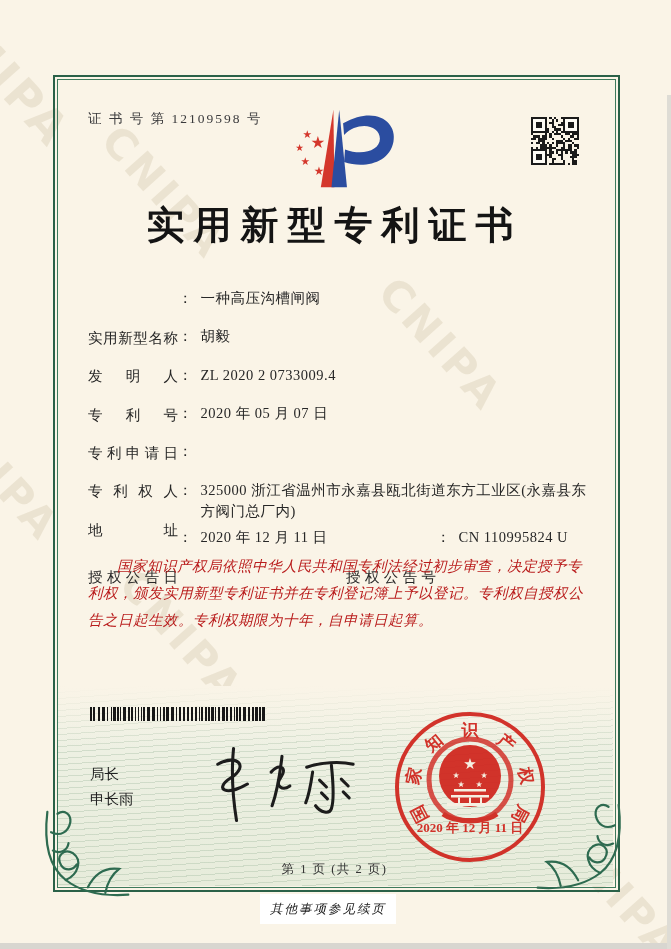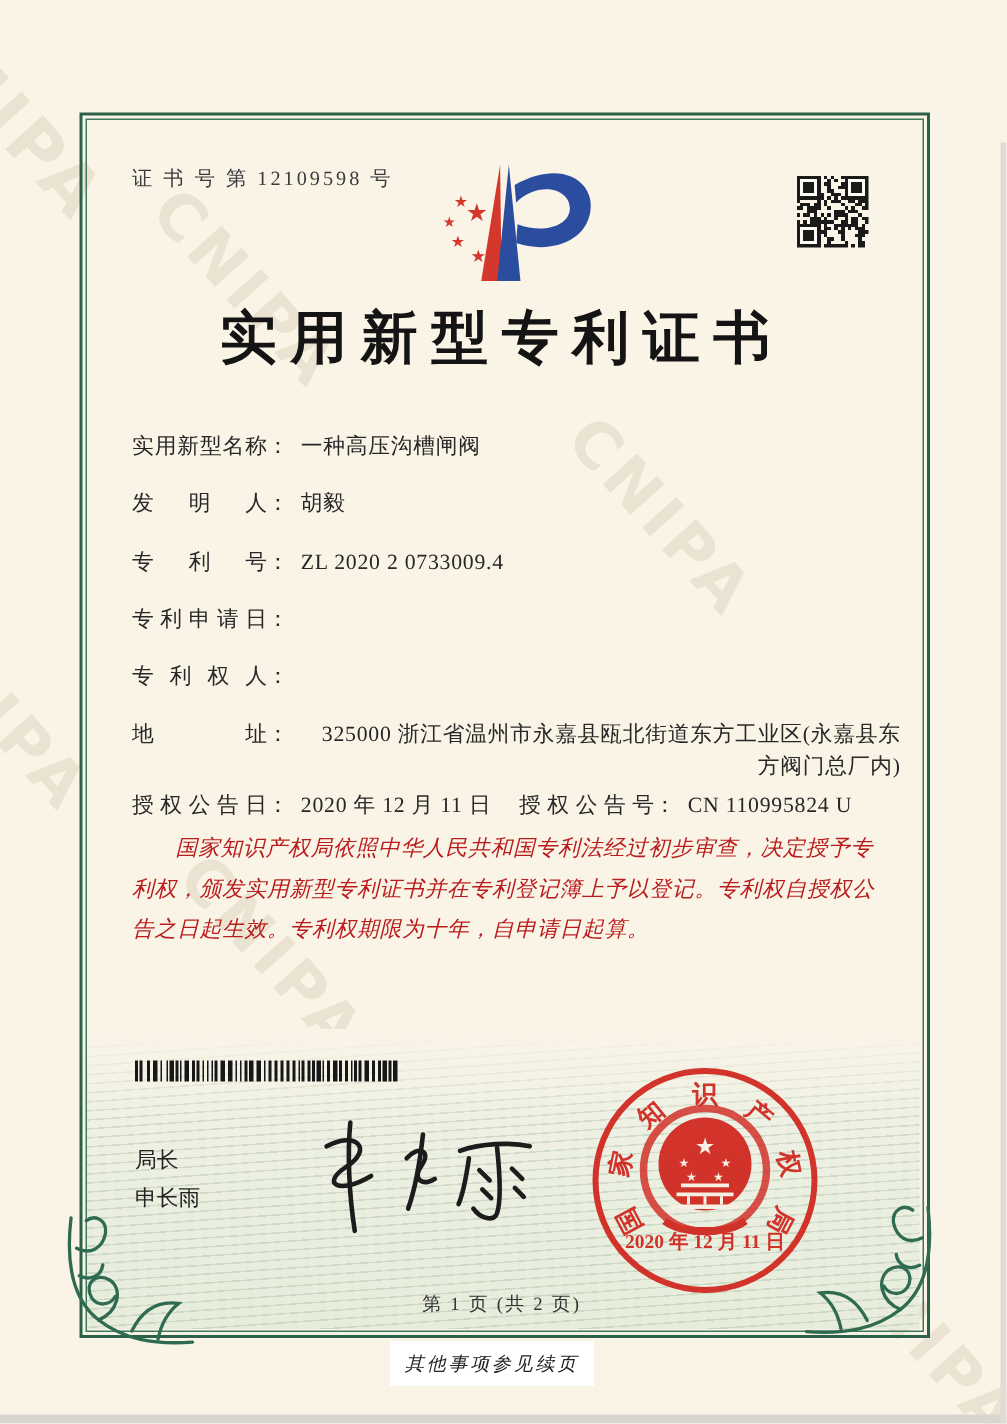--- a/index.html
+++ b/index.html
@@ -48,25 +48,25 @@
     text-align:center;font-size:38px;font-weight:600;
     letter-spacing:9px;color:#141414;
   }
   
   .field-row{
     position:absolute;left:88px;z-index:4;display:flex;
     font-size:14.5px;color:#272727;line-height:1.45;
   }
   .flabel{
     display:inline-block;width:90px;flex:none;
-    text-align:justify;text-align-last:justify;
+    text-align:justify;text-align-last:justify;margin-top:40px;
   }
   .fcolon{flex:none;margin:0 8px 0 0;}
   .fvalue{letter-spacing:0.5px;}
-  .addr-val{width:400px;text-align:right;}
+  .addr-val{width:400px;}
   .pair{display:flex;}
   
   .body-text{
     position:absolute;left:88px;top:553px;width:500px;z-index:4;
     font-size:14.5px;line-height:1.85;color:#b91c1c;font-style:italic;
   }
   .body-text p{margin:0;text-indent:2em;letter-spacing:0.5px;}
   
   .barcode{position:absolute;left:90px;top:707px;width:178px;height:14px;z-index:4;}
   .barcode i{position:absolute;top:0;bottom:0;background:#171717;}
@@ -322,20 +322,21 @@
   <span class="fvalue">胡毅</span>
 </div>
 <div class="field-row" style="top:365px;">
   <span class="flabel">专利号</span>
     <span class="fcolon">：</span>
   <span class="fvalue">ZL 2020 2 0733009.4</span>
 </div>
 <div class="field-row" style="top:403px;">
   <span class="flabel">专利申请日</span>
     <span class="fcolon">：</span>
+  <span class="fvalue">2020 年 05 月 07 日</span>
 </div>
 <div class="field-row" style="top:441px;">
   <span class="flabel">专利权人</span>
     <span class="fcolon">：</span>
 </div>
 <div class="field-row" style="top:480px;">
   <span class="flabel">地址</span>
     <span class="fcolon">：</span>
   <span class="fvalue addr-val">325000 浙江省温州市永嘉县瓯北街道东方工业区(永嘉县东方阀门总厂内)</span>
 </div>

